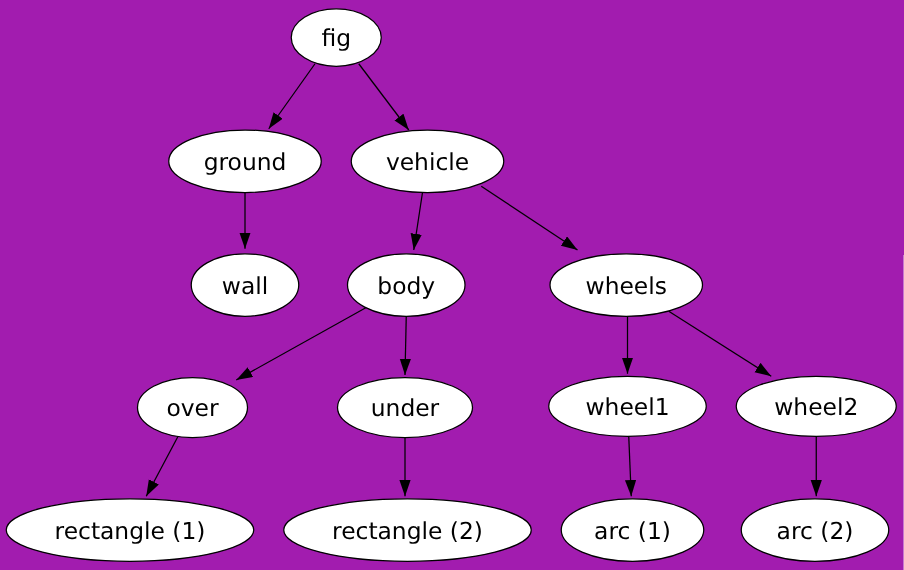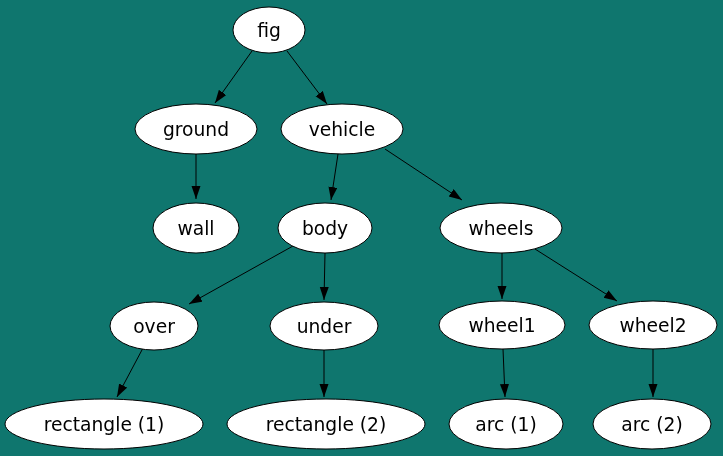--- a/index.html
+++ b/index.html
@@ -4,21 +4,21 @@
 <style>
   html, body {
     margin: 0;
     padding: 0;
     background: #ffffff;
   }
   .canvas {
     position: relative;
     width: 723px;
     height: 456px;
-    background: #0f766e;
+    background: #a21caf;
     overflow: hidden;
   }
   svg.graph {
     display: block;
   }
   .node-shape {
     fill: #ffffff;
     stroke: #000000;
     stroke-width: 1;
   }

